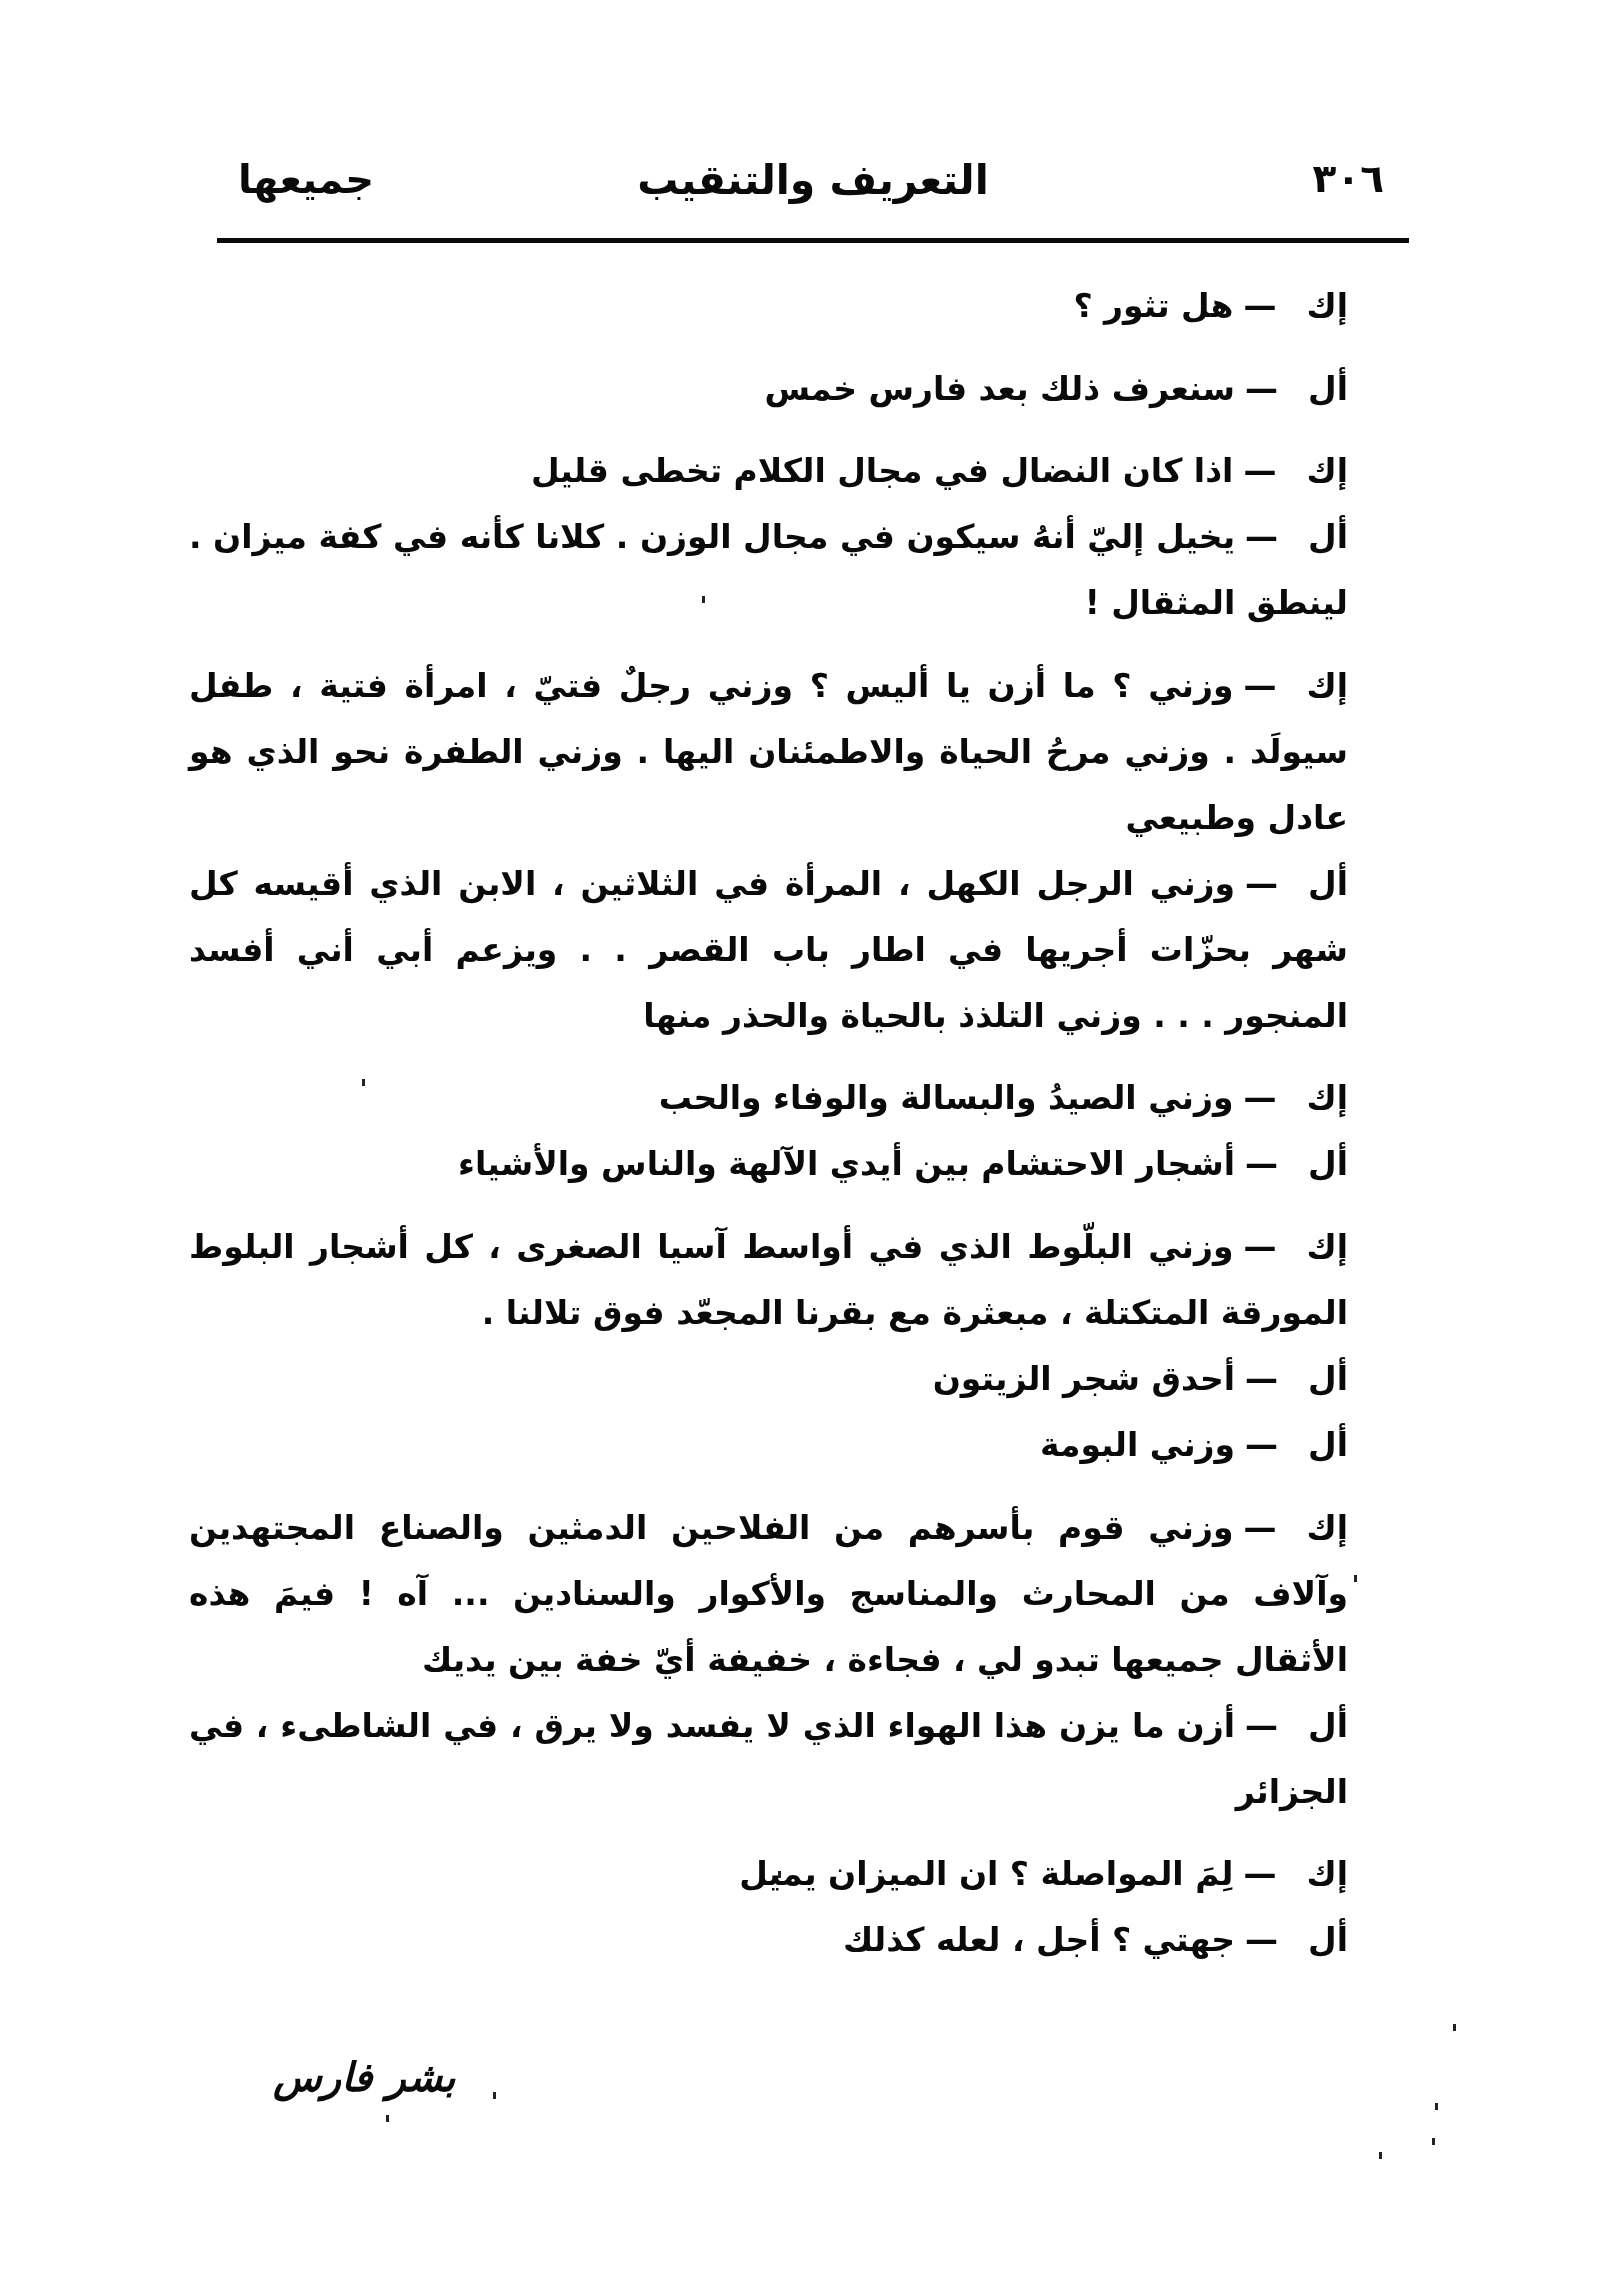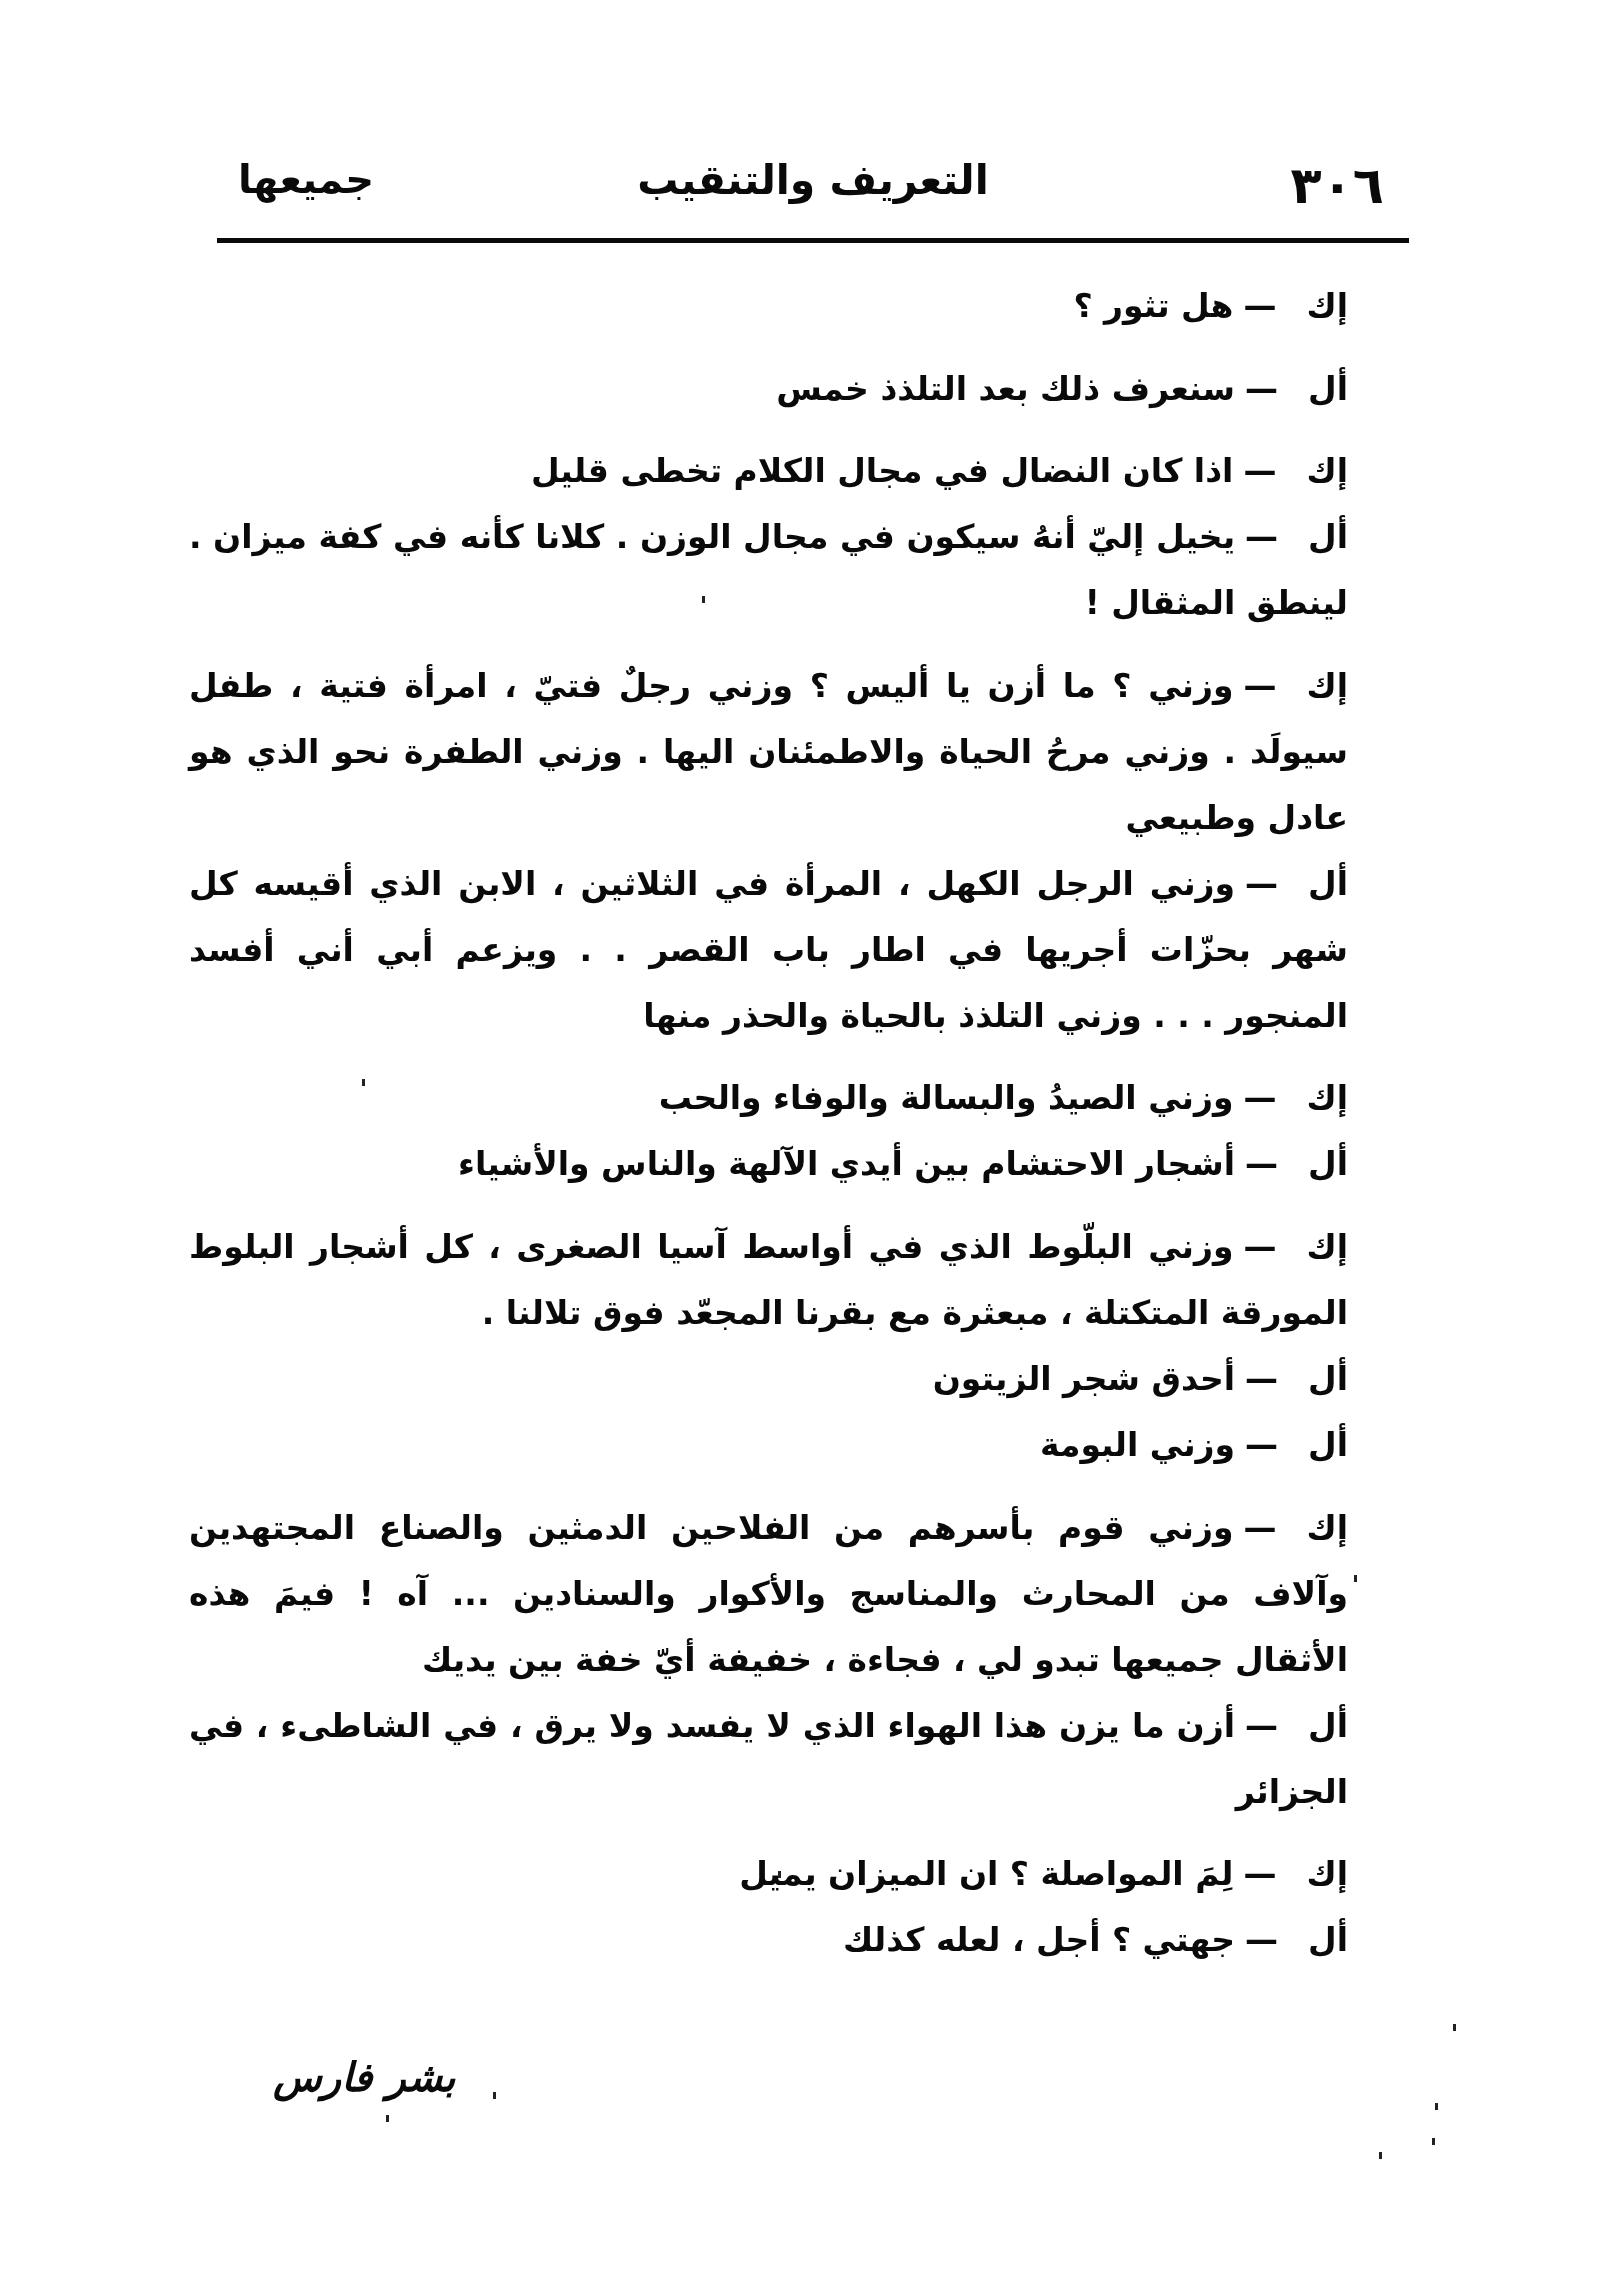--- a/index.html
+++ b/index.html
@@ -26,21 +26,21 @@
       left: 217px;
       top: 156px;
       width: 1192px;
       height: 60px;
       direction: rtl;
     }
     .header .page-number {
       position: absolute;
       right: 25px;
       top: 0;
-      font-size: 51px;
+      font-size: 39px;
       font-weight: bold;
       font-family: "DejaVu Sans", sans-serif;
     }
     .header .running-title {
       position: absolute;
       left: 0; right: 0;
       top: 0;
       text-align: center;
       font-size: 41px;
       font-weight: bold;
@@ -120,21 +120,21 @@
     <span class="journal-name">جميعها</span>
   </div>
   <div class="header-rule"></div>
 
   <div class="body-text">
 
     <p class="turn indent">
       <span class="speaker">إك</span><span class="dash">—</span><span class="line">هل تثور ؟</span>
     </p>
     <p class="turn indent gap">
-      <span class="speaker">أل</span><span class="dash">—</span><span class="line">سنعرف ذلك بعد التلذذ خمس</span>
+      <span class="speaker">أل</span><span class="dash">—</span><span class="line">سنعرف ذلك بعد فارس خمس</span>
     </p>
     <p class="turn indent gap">
       <span class="speaker">إك</span><span class="dash">—</span><span class="line">اذا كان النضال في مجال الكلام تخطى قليل</span>
     </p>
     <p class="turn indent">
       <span class="speaker">أل</span><span class="dash">—</span><span class="line">يخيل إليّ أنهُ سيكون في مجال الوزن . كلانا كأنه في كفة ميزان . لينطق المثقال !</span>
     </p>
     <p class="turn indent gap">
       <span class="speaker">إك</span><span class="dash">—</span><span class="line">وزني ؟ ما أزن يا أليس ؟ وزني رجلٌ فتيّ ، امرأة فتية ، طفل سيولَد . وزني مرحُ الحياة والاطمئنان اليها . وزني الطفرة نحو الذي هو عادل وطبيعي</span>
     </p>

